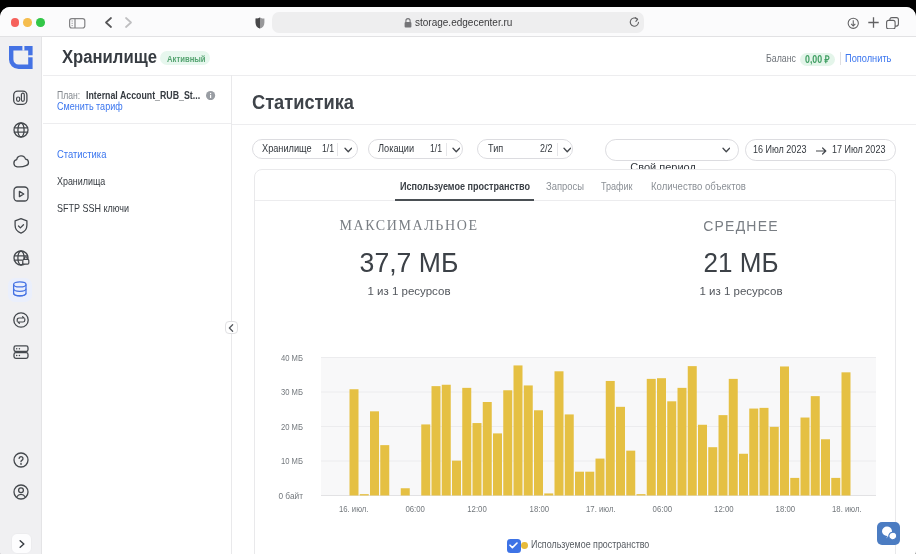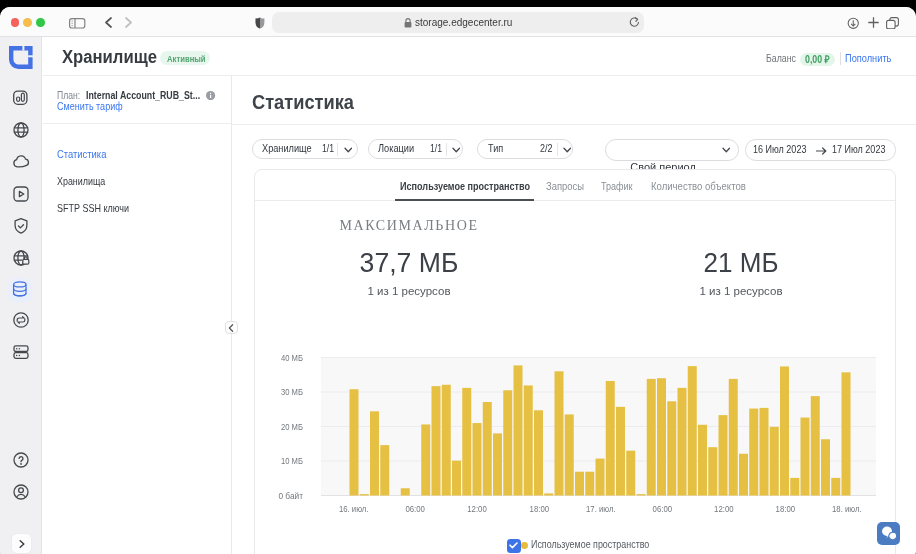--- a/index.html
+++ b/index.html
@@ -182,20 +182,21 @@
 <div class="abs" style="left:254px;top:162px;width:642px;height:400px;border:1px solid #e9e9eb;border-radius:8px;background:#fff;box-sizing:border-box;"></div>
 <div class="abs t" style="left:399.7px;top:174.4px;font-size:11px;color:#3a3f45;font-weight:bold;transform:scaleX(0.825);transform-origin:0 50%;">Используемое пространство</div>
 <div class="abs t" style="left:545.9px;top:174.4px;font-size:11px;color:#8b9096;transform:scaleX(0.856);transform-origin:0 50%;">Запросы</div>
 <div class="abs t" style="left:601.0px;top:174.4px;font-size:11px;color:#8b9096;transform:scaleX(0.82);transform-origin:0 50%;">Трафик</div>
 <div class="abs t" style="left:650.7px;top:174.4px;font-size:11px;color:#8b9096;transform:scaleX(0.87);transform-origin:0 50%;">Количество объектов</div>
 <div class="hline" style="left:255px;width:640px;top:193px;background:#ececee;"></div>
 <div class="abs" style="left:395.3px;top:192px;width:138.4px;height:2px;background:#4a4f54;"></div>
 <div class="abs t" style="left:0.0px;top:212.2px;font-size:14px;color:#797e84;letter-spacing:1.6px;left:254px;width:310px;text-align:center;font-family:Liberation Serif, serif;">МАКСИМАЛЬНОЕ</div>
 <div class="abs t" style="left:0.0px;top:242.3px;font-size:28px;color:#3c4147;left:254px;width:310px;text-align:center;transform:scaleX(0.95);">37,7 МБ</div>
 <div class="abs t" style="left:0.0px;top:279.3px;font-size:11.5px;color:#53575d;left:254px;width:310px;text-align:center;">1 из 1 ресурсов</div>
+<div class="abs t" style="left:0.0px;top:212.2px;font-size:14px;color:#797e84;letter-spacing:1.2px;left:586px;width:310px;text-align:center;">СРЕДНЕЕ</div>
 <div class="abs t" style="left:0.0px;top:242.3px;font-size:28px;color:#3c4147;left:586px;width:310px;text-align:center;transform:scaleX(0.93);">21 МБ</div>
 <div class="abs t" style="left:0.0px;top:279.3px;font-size:11.5px;color:#53575d;left:586px;width:310px;text-align:center;">1 из 1 ресурсов</div>
 <svg class="abs" style="left:254px;top:330px;font-family:'Liberation Sans',sans-serif;" width="642" height="185" viewBox="254 330 642 185">
       <rect x="321" y="350.5" width="555" height="138" fill="#f8f8f9"></rect>
 <line x1="321" y1="350.5" x2="876" y2="350.5" stroke="#ececee" stroke-width="1"></line>
 <line x1="321" y1="385" x2="876" y2="385" stroke="#ececee" stroke-width="1"></line>
 <line x1="321" y1="419.5" x2="876" y2="419.5" stroke="#ececee" stroke-width="1"></line>
 <line x1="321" y1="454" x2="876" y2="454" stroke="#ececee" stroke-width="1"></line>
 <line x1="321" y1="488.5" x2="876" y2="488.5" stroke="#e2e2e4" stroke-width="1"></line>
 <rect x="349.50" y="382.24" width="9" height="106.26" fill="#e5c043"></rect>

